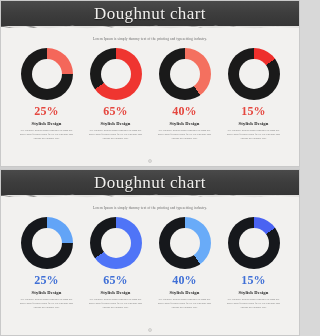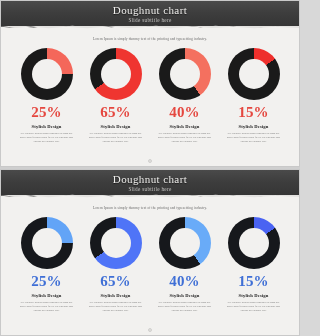--- a/index.html
+++ b/index.html
@@ -28,21 +28,21 @@
   }
   .header::after{
     content:"";
     position:absolute; left:0; right:0; bottom:-1px; height:5px;
     background:#f2f1ef;
     clip-path:polygon(0% 100%,0% 55%,3% 72%,7% 48%,11% 68%,15% 40%,19% 62%,24% 35%,28% 60%,33% 42%,37% 66%,42% 38%,47% 61%,52% 34%,57% 58%,62% 41%,67% 64%,72% 37%,77% 60%,82% 44%,87% 66%,92% 40%,96% 62%,100% 45%,100% 100%);
   }
   .hdr-title {
     text-align:center;
     color:#f0efed;
-    font-size:11px;
+    font-size:17px;
     letter-spacing:.4px;
     padding-top:3px;
     text-shadow:0 1px 1px rgba(0,0,0,.55);
   }
   .hdr-sub {
     text-align:center;
     color:#c5c4c2;
     font-size:5.2px;
     letter-spacing:.3px;
     margin-top:1px;
@@ -85,21 +85,21 @@
   .donut { width:52px; height:52px; border-radius:50%; position:relative; }
   .donut::after{
     content:"";
     position:absolute; inset:11px;
     border-radius:50%;
     background:#f2f1ef;
   }
 
   .pct {
     margin-top:5px;
-    font-size:15px;
+    font-size:12px;
     font-weight:bold;
     letter-spacing:.2px;
     line-height:1;
   }
   .col-title {
     margin-top:4px;
     font-size:4.6px;
     font-weight:bold;
     color:#222;
     letter-spacing:.15px;

